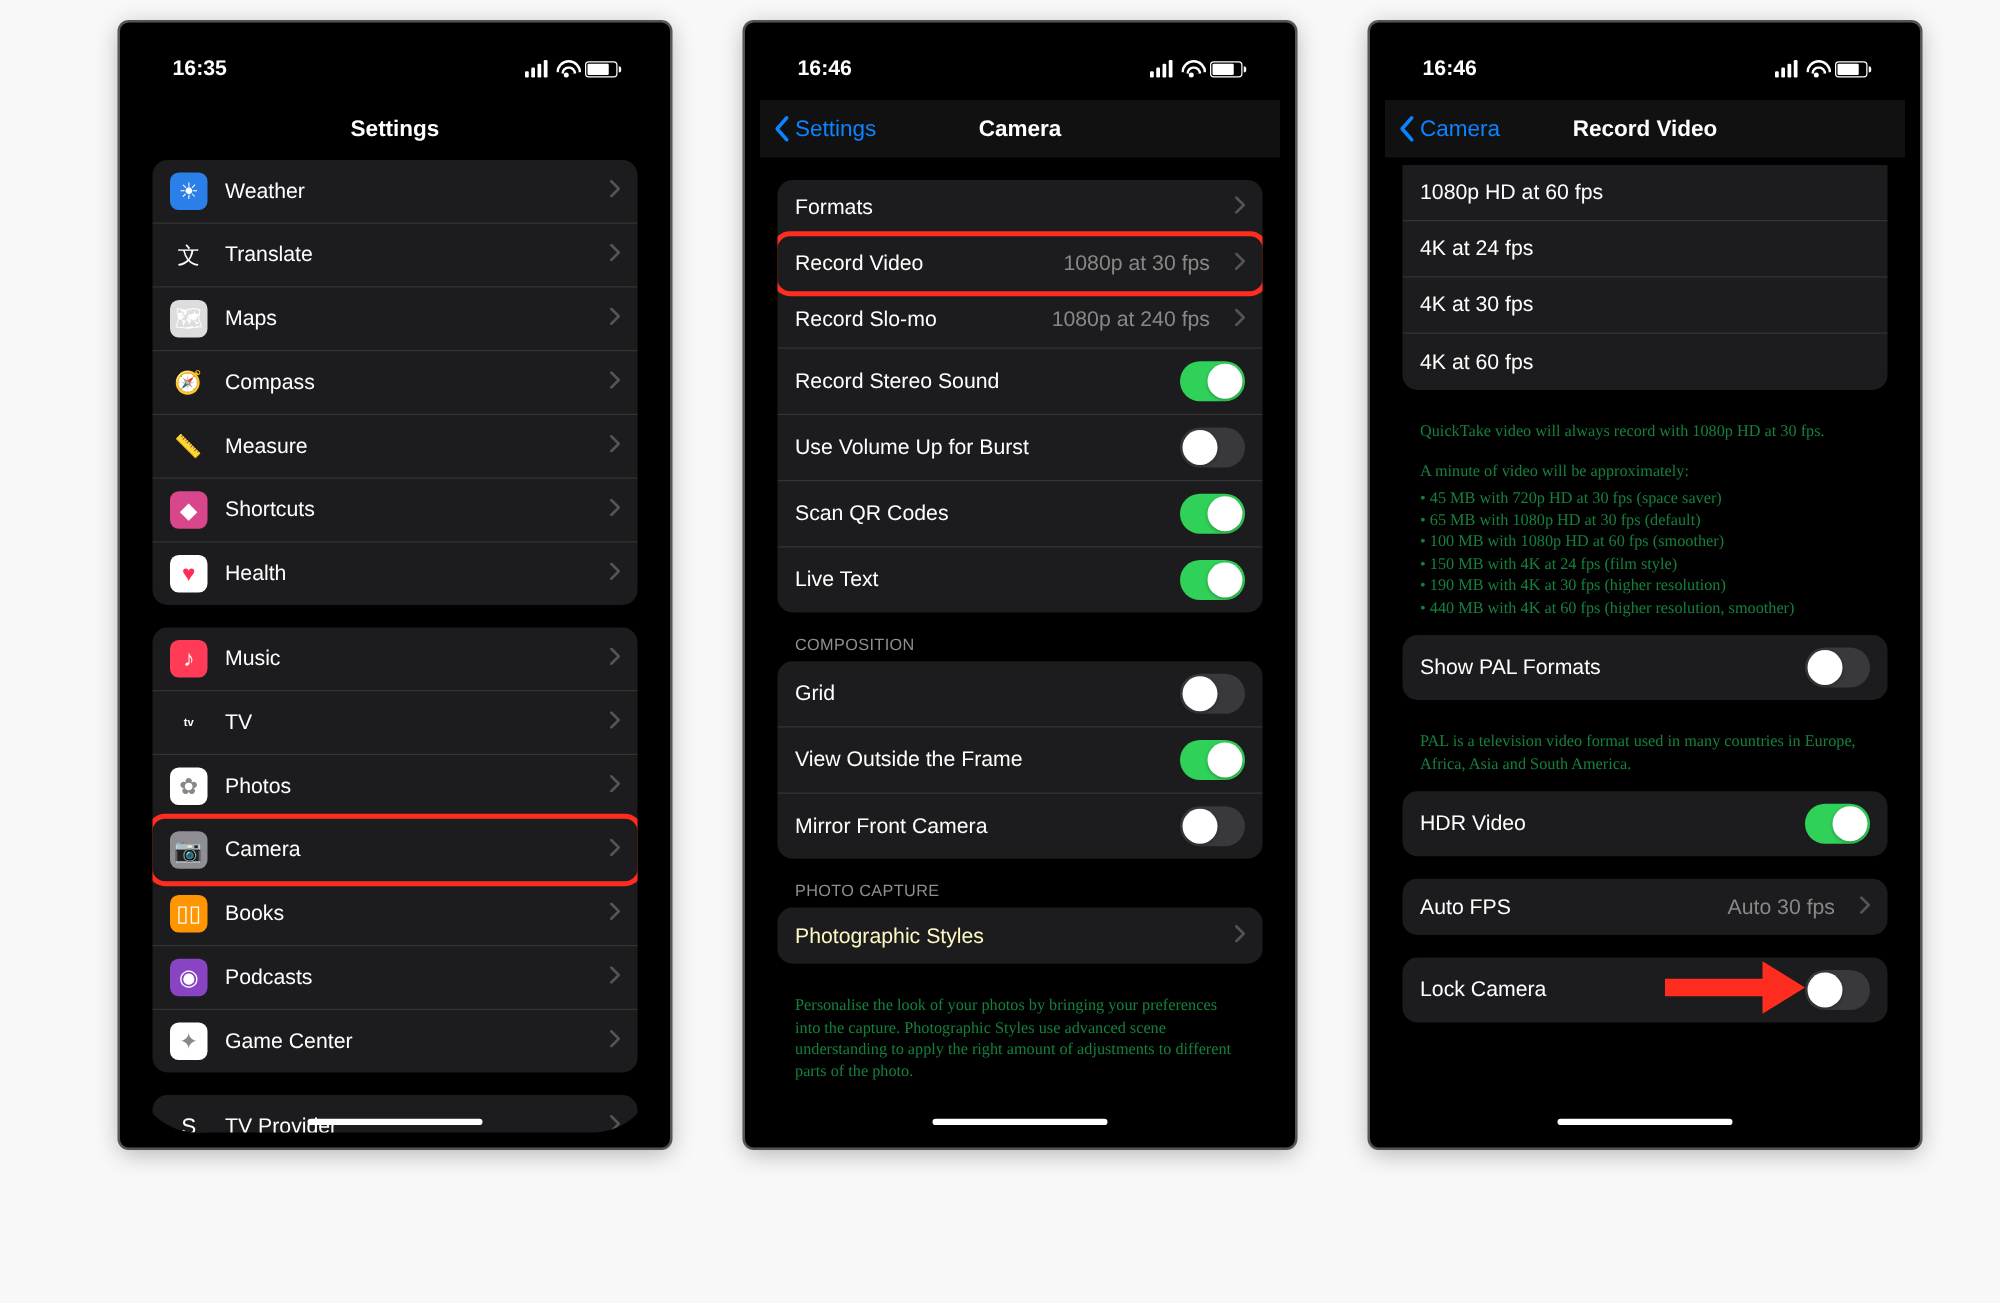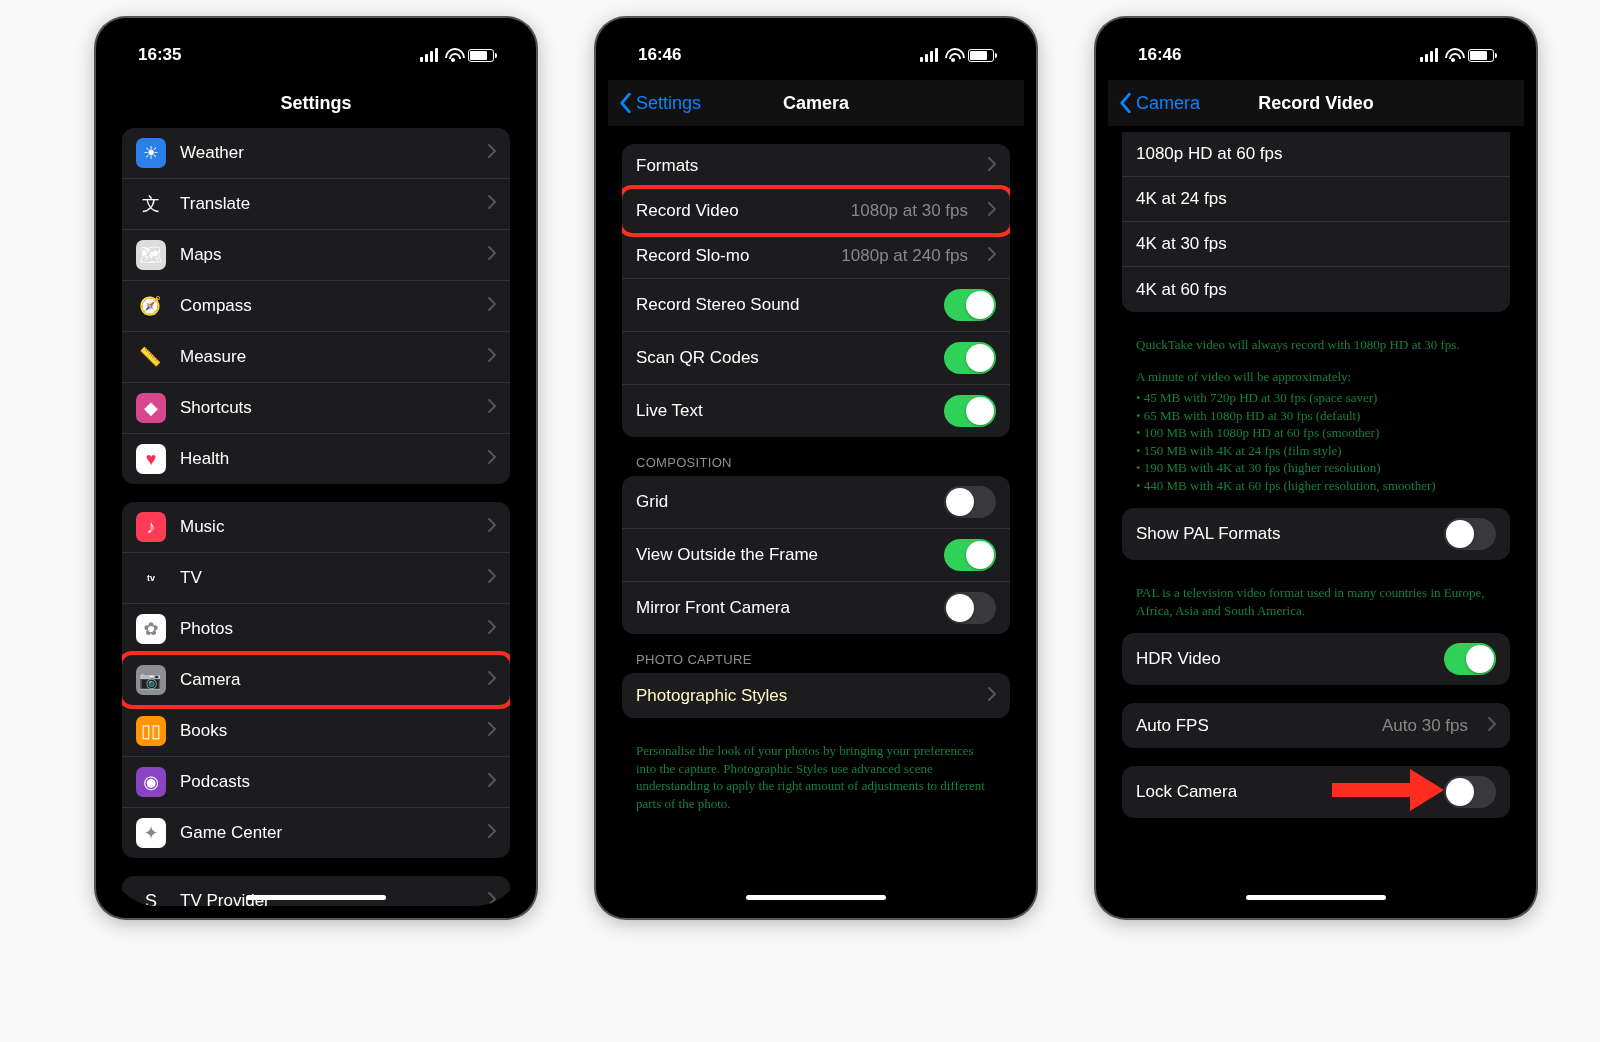--- a/index.html
+++ b/index.html
@@ -10,21 +10,21 @@
     justify-content: center;
     align-items: flex-start;
     gap: 28px;
     padding: 18px;
     min-height: 1042px;
   }
   .phone {
     width: 440px;
     height: 900px;
     background: #000;
-    border-radius: 30px;
+    border-radius: 7px;
     padding: 12px;
     position: relative;
     box-shadow: 0 0 0 2px #555, 0 4px 20px rgba(0,0,0,.3);
     margin-left: 32px;
   }
   .screen {
     width: 100%;
     height: 100%;
     background: #000;
     border-radius: 50px;
@@ -369,20 +369,26 @@
                 <path d="M1 1 L7 7 L1 13" stroke="#555" stroke-width="2" fill="none" stroke-linecap="round" stroke-linejoin="round"></path>
               </svg></span>
           </div>
           <div class="row" style="position:relative">
             <span class="label">Record Stereo Sound</span>
             <span class="toggle on">
               <i></i>
             </span>
           </div>
           <div class="row" style="position:relative">
+            <span class="label">Use Volume Up for Burst</span>
+            <span class="toggle ">
+              <i></i>
+            </span>
+          </div>
+          <div class="row" style="position:relative">
             <span class="label">Scan QR Codes</span>
             <span class="toggle on">
               <i></i>
             </span>
           </div>
           <div class="row" style="position:relative">
             <span class="label">Live Text</span>
             <span class="toggle on">
               <i></i>
             </span>

